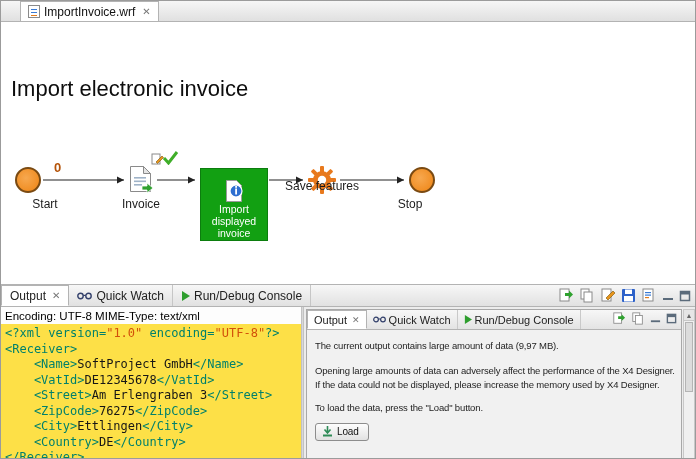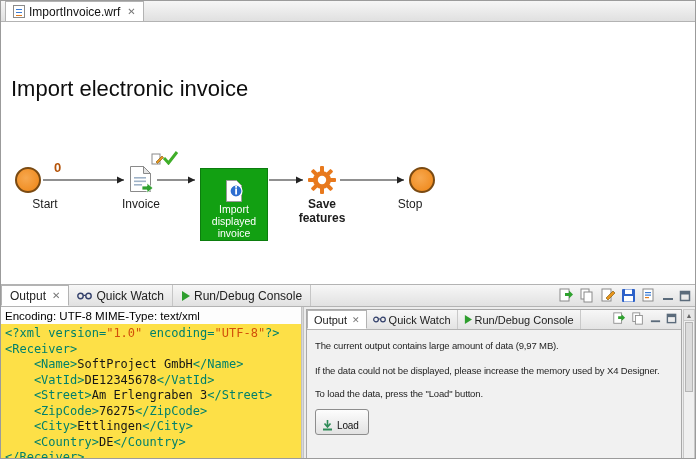--- a/index.html
+++ b/index.html
@@ -1,20 +1,20 @@
 <!DOCTYPE html>
 <html><head>
 <meta charset="utf-8">
 <style>
   * { margin:0; padding:0; box-sizing:border-box; }
   body { font-family:"Liberation Sans", sans-serif; background:#fff; }
   #app { position:relative; width:696px; height:459px; border:1px solid #9b9b9b; background:#fff; overflow:hidden; }
 
   
-  .editor-tabbar { height:21px; background:linear-gradient(#f6f6f6,#e0e0e0); border-bottom:1px solid #b3b3b3; display:flex; align-items:flex-end; padding-left:4px; }
+  .editor-tabbar { height:21px; background:linear-gradient(#f6f6f6,#e0e0e0); border-bottom:1px solid #b3b3b3; display:flex; align-items:flex-end; padding-left:19px; }
   .etab { display:flex; align-items:center; gap:4px; height:20px; padding:0 7px; background:#fff; border:1px solid #b3b3b3; border-bottom:none; font-size:12px; color:#111; }
   .etab .close { color:#777; font-size:10px; margin-left:3px; cursor:pointer; }
   .doc-ico { width:12px; height:13px; position:relative; background:#fff; border:1px solid #8a8a8a; display:inline-block; }
   .doc-ico::before { content:""; position:absolute; left:2px; top:3px; width:6px; height:1px; background:#3a7bd5; box-shadow:0 3px 0 #3a7bd5, 0 6px 0 #e07b1e; }
 
   
   .canvas { position:relative; height:217px; background:#fff; border-bottom:1px solid #b3b3b3; overflow:hidden;margin-top:46px; }
   .canvas-title { position:absolute; left:10px; top:8px; font-size:22px; color:#0d0d0d; }
   .flow-label { position:absolute; font-size:12px; color:#1c1c1c; text-align:center; }
   .circle-node { position:absolute; width:26px; height:26px; border-radius:50%; background:radial-gradient(circle at 9px 9px,#f7a84f,#ee8413); border:2px solid #7a4a12; }
@@ -44,21 +44,21 @@
   .right-pane { position:relative; flex:1; background:#ececec; }
   .inner-window { position:absolute; left:2px; top:2px; right:13px; bottom:13px; border:1px solid #a8a8a8; background:#f1f1f1; display:flex; flex-direction:column; }
   .inner-tabbar { height:20px; background:linear-gradient(#f7f7f7,#e3e3e3); border-bottom:1px solid #b3b3b3; display:flex; align-items:flex-end; position:relative; flex:0 0 auto; }
   .itab { display:flex; align-items:center; gap:3px; height:19px; padding:0 6px; font-size:11px; color:#222; border-right:1px solid #c9c9c9; }
   .itab.active { background:#fff; border:1px solid #b3b3b3; border-bottom:1px solid #fff; }
   .itab .close { color:#777; font-size:9px; margin-left:2px; }
   .inner-content { flex:1; padding:10px 8px 0 8px; font-size:9.5px; letter-spacing:-0.15px; color:#1e1e1e; }
   .inner-content p { margin:0 0 3px 0; white-space:nowrap; }
   .inner-content p.gap-after { margin-bottom:14px; }
   .inner-content p.gap-before { margin-top:12px; }
-  .load-btn { display:inline-flex; align-items:center; gap:4px; margin-top:7px; padding:10px 9px 3px 6px; font-size:10px; color:#111; background:linear-gradient(#fdfdfd,#e2e2e2); border:1px solid #8d8d8d; border-radius:3px; cursor:pointer; }
+  .load-btn { display:inline-flex; align-items:center; gap:4px; margin-top:7px; padding:2px 9px 3px 6px; font-size:10px; color:#111; background:linear-gradient(#fdfdfd,#e2e2e2); border:1px solid #8d8d8d; border-radius:3px; cursor:pointer; }
 
   
   .vscroll { position:absolute; top:2px; right:0; bottom:13px; width:12px; background:#f0f0f0; border:1px solid #c8c8c8; }
   .vscroll .btn { height:11px; background:#e6e6e6; border-bottom:1px solid #c8c8c8; font-size:7px; color:#666; text-align:center; line-height:11px; }
   .vscroll .thumb { margin:1px; height:70px; background:#dcdcdc; border:1px solid #b4b4b4; }
   .hscroll { position:absolute; left:2px; right:13px; bottom:0; height:12px; background:#f0f0f0; border:1px solid #c8c8c8; display:flex; }
   .hscroll .btn { width:12px; background:#e6e6e6; font-size:7px; color:#666; text-align:center; line-height:11px; border-right:1px solid #c8c8c8; }
   .hscroll .btn.right { border-right:none; border-left:1px solid #c8c8c8; }
   .hscroll .track { flex:1; position:relative; }
   .hscroll .thumb { position:absolute; left:1px; top:1px; bottom:1px; width:58%; background:#dcdcdc; border:1px solid #b4b4b4; }
@@ -136,21 +136,21 @@
           <rect x="13" y="1" width="4" height="7" rx="1" transform="rotate(135 15 15)"></rect>
           <rect x="13" y="1" width="4" height="7" rx="1" transform="rotate(180 15 15)"></rect>
           <rect x="13" y="1" width="4" height="7" rx="1" transform="rotate(225 15 15)"></rect>
           <rect x="13" y="1" width="4" height="7" rx="1" transform="rotate(270 15 15)"></rect>
           <rect x="13" y="1" width="4" height="7" rx="1" transform="rotate(315 15 15)"></rect>
           <circle cx="15" cy="15" r="9"></circle>
         </g>
         <circle cx="15" cy="15" r="4.2" fill="#fff"></circle>
       </svg>
     </div>
-    <div class="flow-label" style="left:283px; top:129px; width:76px;font-weight:bold;">Save features</div>
+    <div class="flow-label" style="left:283px; top:111px; width:76px;">Save features</div>
 
     <div class="circle-node" style="left:408px; top:99px;"></div>
     <div class="flow-label" style="left:384px; top:129px; width:50px;">Stop</div>
   </div>
 
   <div class="panel-tabbar">
     <div class="ptab active">
       <span>Output</span>
       <span class="close">✕</span>
     </div>
@@ -245,20 +245,21 @@
               <rect x="1" y="8" width="10" height="2" fill="#5b6b7b"></rect>
             </svg>
             <svg width="11" height="11" viewBox="0 0 12 12">
               <rect x="1.5" y="1.5" width="9" height="9" fill="none" stroke="#5b6b7b" stroke-width="1.5"></rect>
               <rect x="1.5" y="1.5" width="9" height="3" fill="#5b6b7b"></rect>
             </svg>
           </div>
         </div>
         <div class="inner-content">
           <p class="gap-after">The current output contains large amount of data (9,97 MB).</p>
+          <p>Opening large amounts of data can adversely affect the performance of the X4 Designer.</p>
           <p>If the data could not be displayed, please increase the memory used by X4 Designer.</p>
           <p class="gap-before">To load the data, press the "Load" button.</p>
           <div class="load-btn">
             <svg width="11" height="11" viewBox="0 0 11 11">
               <path d="M5.5 0 v6 M2.5 3.5 L5.5 7 L8.5 3.5" stroke="#2e8b57" stroke-width="1.6" fill="none"></path>
               <rect x="1" y="8.5" width="9" height="2" fill="#2e8b57"></rect>
             </svg>
             <span>Load</span>
           </div>
         </div>

